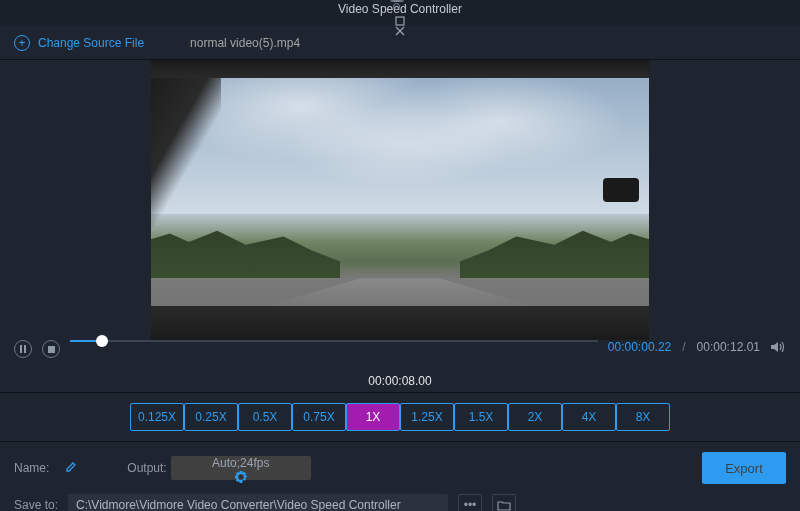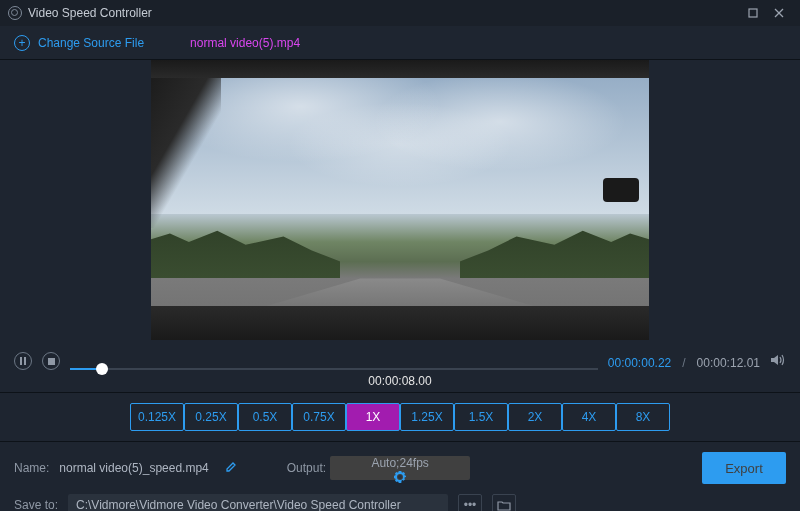--- a/index.html
+++ b/index.html
@@ -10,20 +10,21 @@
   font-size: 12px;
   color: #9ba3af;
   overflow: hidden;
   user-select: none;
 }
 .titlebar {
   height: 26px;
   display: flex; align-items: center;
   padding: 0 8px;
   background: #1a2029;
+  flex-direction: column;
 }
 .titlebar .logo {
   width: 14px; height: 14px;
   border: 1.5px solid #7f8a99; border-radius: 50%;
   position: relative; margin-right: 6px;
 }
 .titlebar .logo::after {
   content: ""; position: absolute;
   width: 5px; height: 5px; border: 1.5px solid #7f8a99;
   border-radius: 50%; left: 2px; top: 2px;
@@ -46,21 +47,21 @@
 .change-src {
   display: flex; align-items: center; gap: 8px;
   color: #2d9cf0; cursor: pointer;
 }
 .plus-icon {
   width: 16px; height: 16px;
   border: 1.5px solid #2d9cf0; border-radius: 50%;
   display: flex; align-items: center; justify-content: center;
   font-size: 12px; line-height: 1;
 }
-.src-file, .src-meta { color: #d946ef; padding-left: 16px; }
+.src-file, .src-meta { color: #a3a3a3; padding-left: 16px; }
 
 .preview-area {
   height: 280px;
   display: flex; align-items: center; justify-content: center;
   background: #1e2530;
 }
 .video-frame {
   width: 498px; height: 280px;
   background: linear-gradient(to bottom,
     #97a9b8 0%, #c6d2dc 18%, #d8e2ea 35%, #b9c7d1 55%,
@@ -103,21 +104,21 @@
   background: linear-gradient(#1a1a1a, #2a2a2a);
 }
 .vf-mirror {
   position: absolute; right:10px; top:42%;
   width:36px; height:24px;
   background: #1a1a1a; border-radius: 4px;
 }
 
 .controls-row {
   height: 30px; padding: 0 14px;
-  display: flex; align-items: flex-end; gap: 10px;
+  display: flex; align-items: flex-start; gap: 10px;
 }
 .circ-btn {
   width: 18px; height: 18px; border: 1px solid #6c7785;
   border-radius: 50%; display: flex; align-items: center; justify-content: center;
   cursor: pointer;
 }
 .circ-btn svg { fill: #8f98a5; }
 .seek {
   flex: 1; height: 2px; background: #3a4350; position: relative;
 }
@@ -272,21 +273,20 @@
     <div class="speed-btn">1.25X</div>
     <div class="speed-btn">1.5X</div>
     <div class="speed-btn">2X</div>
     <div class="speed-btn">4X</div>
     <div class="speed-btn">8X</div>
   </div>
 
 <div class="footer">
   <div class="footer-row1">
     <span class="label">Name:</span>
-    <span class="name-val">normal video(5)_speed.mp4</span>
     <span class="pencil">
       <svg width="12" height="12" viewBox="0 0 12 12" fill="none" stroke="#2d9cf0" stroke-width="1.3">
           <path d="M2 10 L2 8 L8 2 L10 4 L4 10 Z"></path>
         </svg>
     </span>
     <div class="output-sec">
       <span class="label">Output:</span>
       <div class="output-box">
         <span>Auto;24fps</span>
         <span class="gear">

